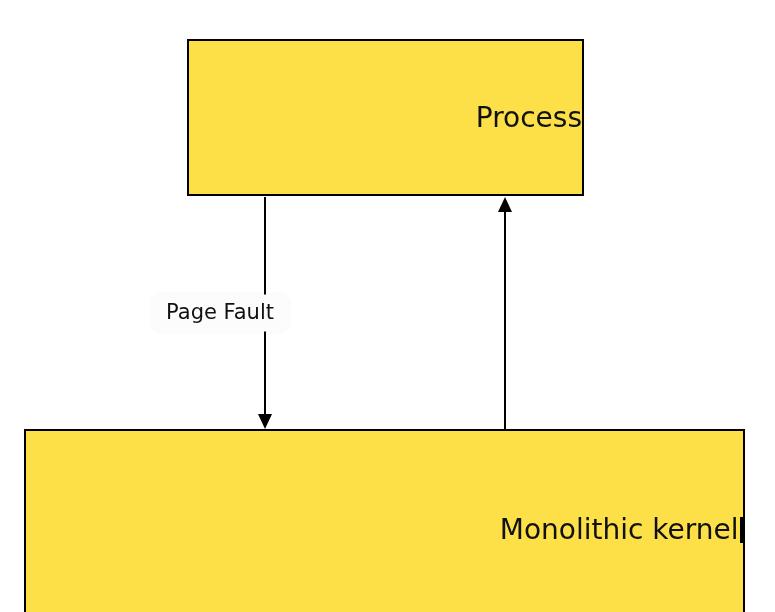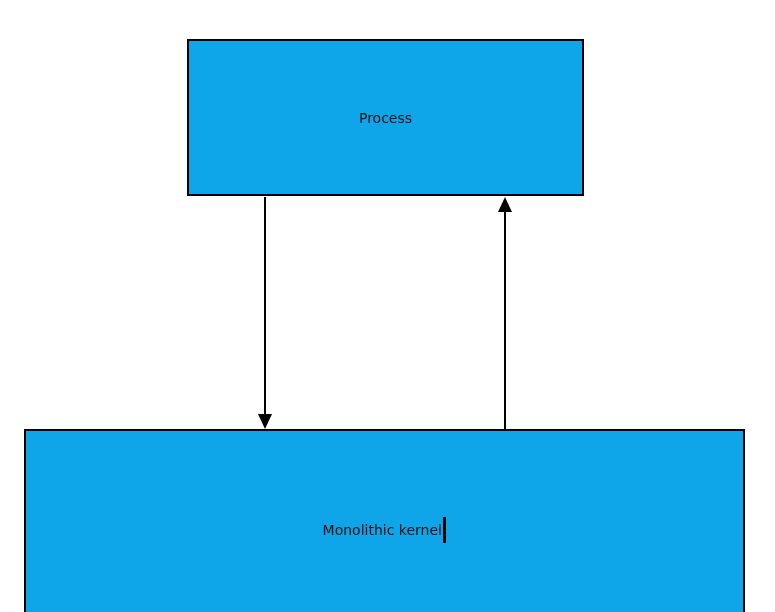--- a/index.html
+++ b/index.html
@@ -13,25 +13,25 @@
     height: 612px;
     background: #ffffff;
     font-family: "DejaVu Sans", "Liberation Sans", sans-serif;
     color: #111111;
     overflow: hidden;
   }
   .node-box {
     position: absolute;
     box-sizing: border-box;
     border: 2px solid #000000;
-    background: #0ea5e9;
+    background: #fde047;
     display: flex;
     align-items: center;
-    justify-content: center;
-    font-size: 14px;
+    justify-content: flex-end;
+    font-size: 28px;
     line-height: 1;
   }
   .node-box.process {
     left: 187px; top: 39px;
     width: 397px; height: 157px;
   }
   .node-box.kernel {
     left: 24px; top: 429px;
     width: 721px; height: 202px;
   }
@@ -98,14 +98,15 @@
     <span class="node-label">Monolithic kernel</span>
       <span class="text-caret"></span>
   </div>
 
   <div class="edge-line page-fault-line"></div>
   <div class="arrowhead down"></div>
 
   <div class="edge-line resume-line"></div>
   <div class="arrowhead up"></div>
 
+  <div class="edge-label page-fault-label">Page Fault</div>
 
 </div>
 
 </body></html>

